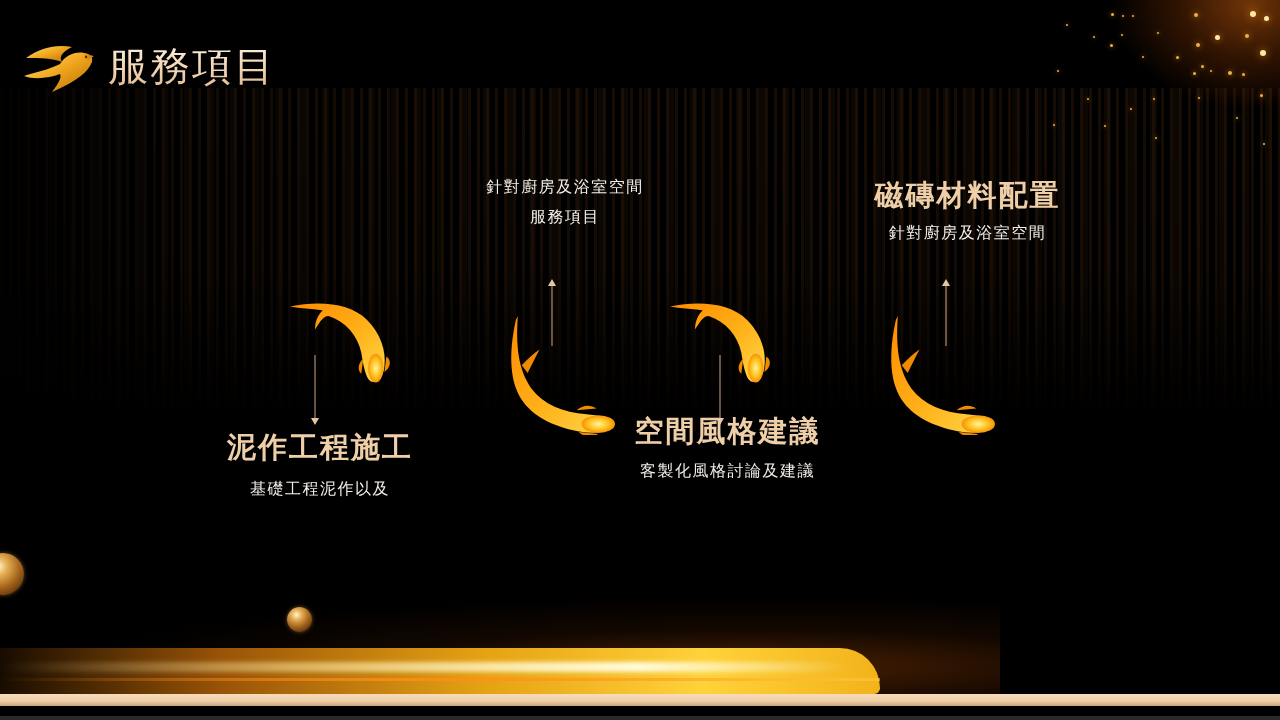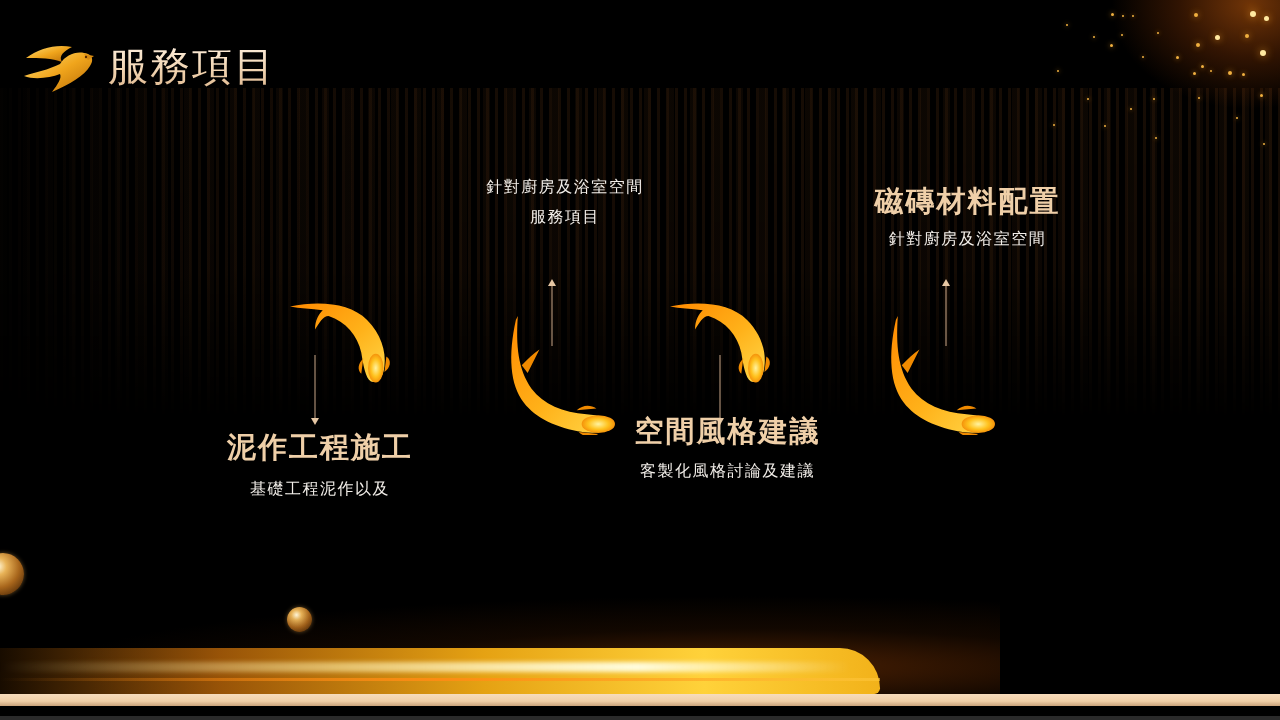--- a/index.html
+++ b/index.html
@@ -192,21 +192,21 @@
   <div class="svc-desc" style="margin-top:4px;">客製化風格討論及建議</div>
 </div>
 
 <svg class="fish" style="left:888px; top:315px; width:108px; height:120px;">
     <use href="#koiUp"></use>
   </svg>
 <svg class="arrow" style="left:941px; top:278px; height:68px;" viewBox="0 0 10 68">
   <path d="M1 8 L9 8 L5 1 Z" fill="#e6c7a4"></path>
   <line x1="5" y1="8" x2="5" y2="68" stroke="#c8a688" stroke-width="1"></line>
 </svg>
-<div class="svc" style="left:845px; top:182px; width:245px;text-align:center;">
+<div class="svc" style="left:845px; top:176px; width:245px;text-align:center;">
   <div class="svc-title">磁磚材料配置</div>
   <div class="svc-desc" style="margin-top:2px;">針對廚房及浴室空間</div>
 </div>
 
 <div class="sphere" style="left:-18px; top:553px; width:42px; height:42px;"></div>
 <div class="sphere" style="left:287px; top:607px; width:25px; height:25px;"></div>
 
 <div class="speed-glow"></div>
 <div class="speed-streak"></div>
 <div class="track"></div>

